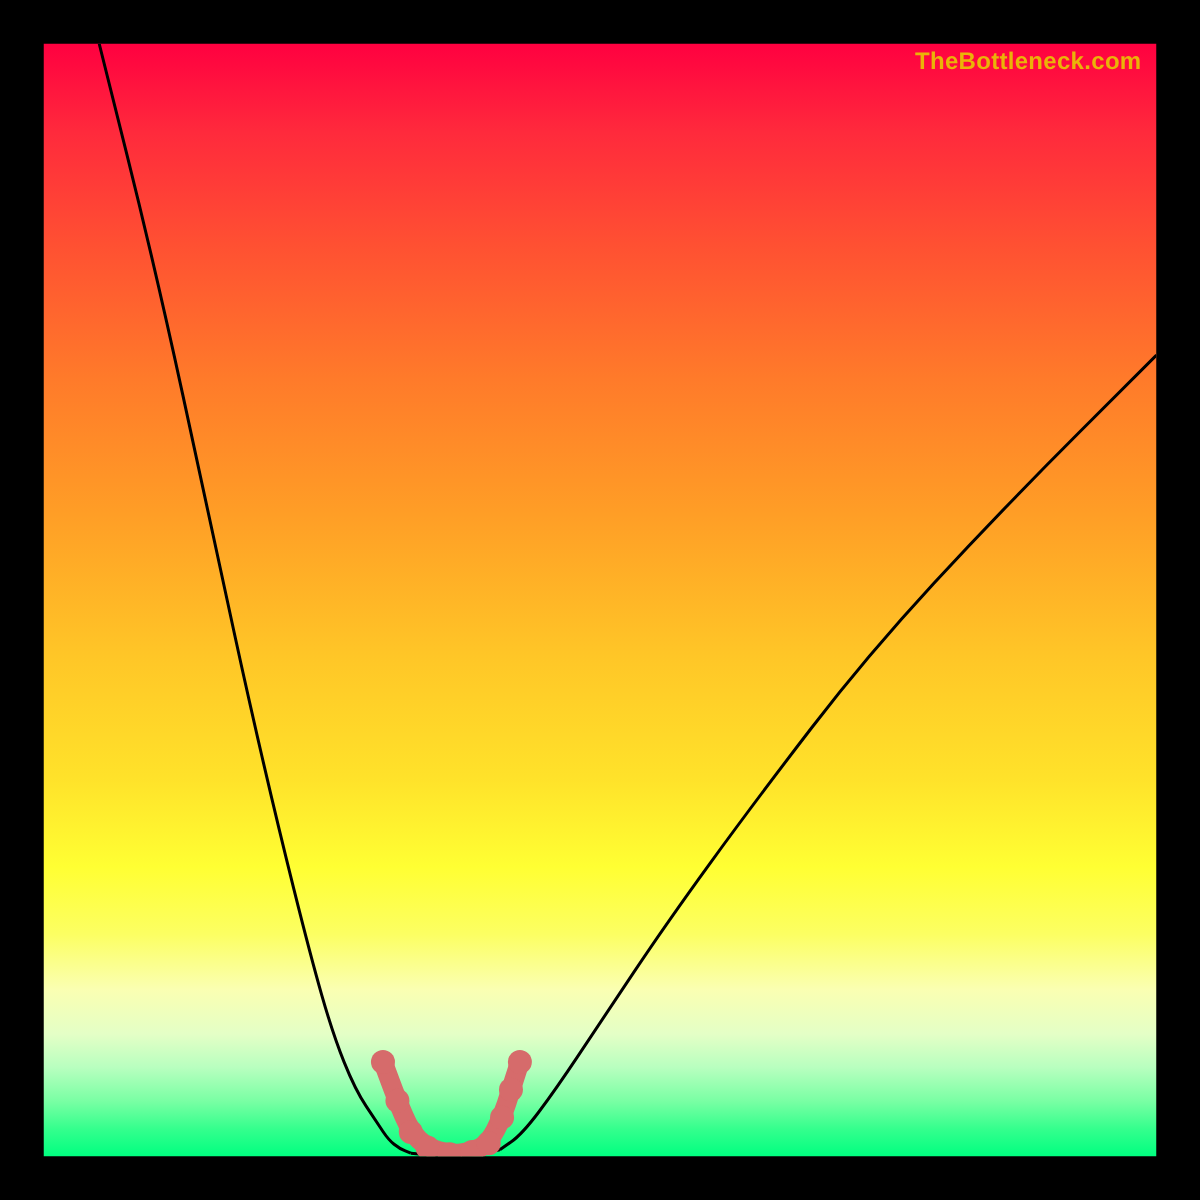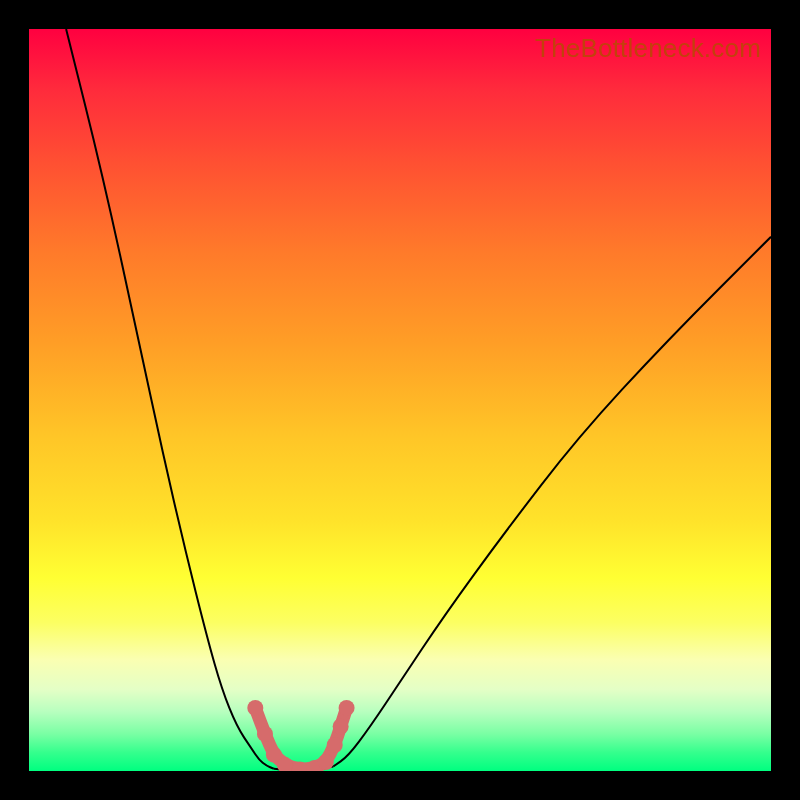--- a/index.html
+++ b/index.html
@@ -43,23 +43,23 @@
       #b8ffbf 92%,
       #7affa4 95%,
       #35ff8d 97.5%,
       #00ff80 100%
     );
   }
   .watermark {
     position: absolute;
     top: 4px;
     right: 10px;
-    color: #c2410c;
-    font-size: 26px;
-    font-weight: 400;
+    color: #eab308;
+    font-size: 16px;
+    font-weight: 700;
     letter-spacing: 0.2px;
     font-family: Arial, Helvetica, sans-serif;
   }
   svg.curves {
     position: absolute;
     inset: 0;
     width: 742px;
     height: 742px;
   }
   .curve {

